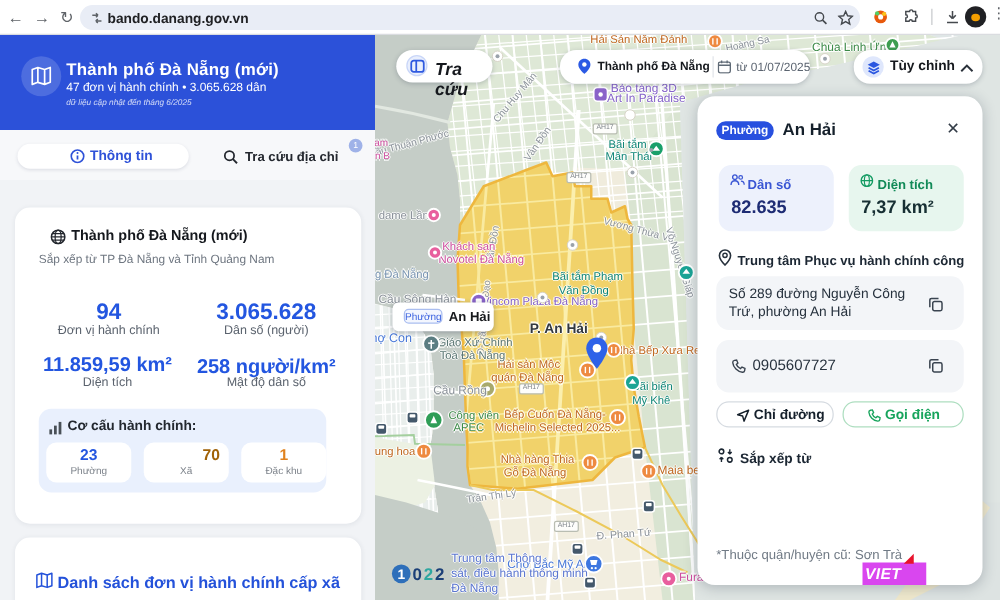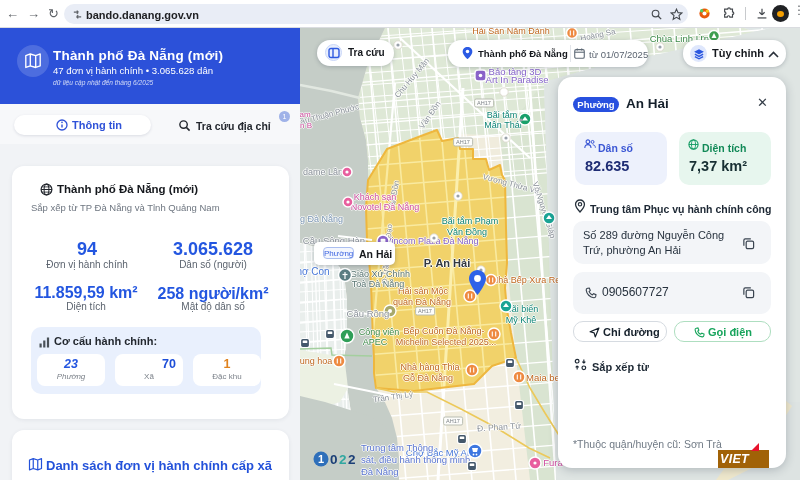--- a/index.html
+++ b/index.html
@@ -57,21 +57,21 @@
 .mte { color:#0e8576; }
 .mgn { color:#3c8a48; }
 .mch { color:#5a7673; }
 .mpu { color:#8563c9; }
 .marea { color:#32383f; }
 .shield { position:absolute; background:#fdfdfb; border:1px solid #b9bdb2; border-radius:2px; font-size:5.5px; color:#7c8288; padding:0 2px; line-height:7px; }
 
 
 .mbtn { position:absolute; background:#fff; border-radius:13px; box-shadow:0 1px 4px rgba(40,50,70,.25); }
 #btn-tracuu { left:17px; top:12px; width:77px; height:26px; }
-#btn-tracuu .t { position:absolute; left:31px; top:7px; font-weight:bold; font-size:10px; color:#15181d; }
+#btn-tracuu .t { position:absolute; left:31px; top:7px; font-weight:bold; font-size:14px; color:#15181d;font-style:italic; }
 #btn-main { left:148px; top:12px; width:200px; height:27px; }
 #btn-main .t1 { position:absolute; left:30px; top:8px; font-weight:bold; font-size:9.5px; color:#15181d; white-space:nowrap; }
 #btn-main .sep { position:absolute; left:122px; top:5px; width:1px; height:17px; background:#e2e5ea; }
 #btn-main .t2 { position:absolute; left:141px; top:8.5px; font-size:9.5px; color:#5b6470; white-space:nowrap; }
 #btn-tuychinh { left:383px; top:12px; width:103px; height:27px; }
 #btn-tuychinh .t { position:absolute; left:29px; top:7px; font-weight:bold; font-size:11px; color:#15181d; }
 
 
 #tooltip { position:absolute; left:14px; top:214px; width:81px; height:23px; background:#fff; border-radius:5px; box-shadow:0 1px 4px rgba(40,50,70,.3); }
 #tooltip .p { position:absolute; left:9px; top:5px; width:31px; height:12px; background:#f3f6fe; border:1px solid #aabef0; border-radius:4px; font-size:8px; color:#3b62e0; text-align:center; line-height:11px; }
@@ -99,21 +99,21 @@
 #gb2 .tx { position:absolute; left:29px; top:13px; font-size:12px; color:#27323e; }
 .pbtn { position:absolute; top:244px; height:21px; border-radius:10px; background:#fff; }
 #pb1 { left:15px; width:94px; border:1px solid #d6dbe1; }
 #pb1 .t { position:absolute; left:29px; top:4px; font-size:11px; font-weight:bold; color:#15202b; }
 #pb2 { left:116px; width:97px; border:1px solid #aedec0; }
 #pb2 .t { position:absolute; left:33px; top:4px; font-size:11px; font-weight:bold; color:#17a45c; }
 #panel .sect2 { position:absolute; left:34px; top:284px; font-size:11px; font-weight:bold; color:#1c2733; }
 #gb3 { top:303px; height:47px; }
 #gb3 .tx { position:absolute; left:10px; top:8px; font-size:11px; color:#2c3744; line-height:15px; width:178px; }
 #panel .note { position:absolute; left:15px; top:361px; font-size:10.5px; color:#707a85; }
-#viet { position:absolute; left:160px; top:373px; width:51px; height:18px; background:#a16207; }
+#viet { position:absolute; left:132px; top:373px; width:51px; height:18px; background:#d946ef; }
 #viet .t { position:absolute; left:2px; top:2px; color:#fff; font-weight:bold; font-size:12.5px; font-style:italic; letter-spacing:.3px; }
 </style>
 </head>
 <body>
 <div id="page">
 
   <div id="chrome">
     <div class="navic" style="left:6px;">←</div>
     <div class="navic" style="left:27px;">→</div>
     <div class="navic" style="left:48px;">↻</div>
@@ -198,26 +198,26 @@
       <div class="statlab" style="left:4px; top:135px;">Diện tích</div>
       <div class="statnum statnum2" style="left:131px; top:118px;">258 người/km²</div>
       <div class="statlab" style="left:131px; top:135px;">Mật độ dân số</div>
       <div id="gbox">
         <svg width="11" height="11" style="position:absolute;left:8px;top:10px;" viewBox="0 0 11 11">
           <rect x="0.5" y="6.5" width="2.2" height="4" fill="#495057"></rect>
           <rect x="4.2" y="3.5" width="2.2" height="7" fill="#495057"></rect>
           <rect x="7.9" y="0.5" width="2.2" height="10" fill="#495057"></rect>
         </svg>
         <div class="h">Cơ cấu hành chính:</div>
-        <div class="gcell" style="left:6px;font-style:italic;">
+        <div class="gcell" style="left:6px;">
             <div class="n" style="color:#2456e0;">23</div>
             <div class="l">Phường</div>
           </div>
         <div class="gcell" style="left:84px;">
-            <div class="n" style="color:#1d4ed8;margin-left:40px;">70</div>
+            <div class="n" style="color:#a16207;margin-left:40px;">70</div>
             <div class="l">Xã</div>
           </div>
         <div class="gcell" style="left:162px;">
             <div class="n" style="color:#e0821d;">1</div>
             <div class="l">Đặc khu</div>
           </div>
       </div>
     </div>
     <div id="card2">
       <svg width="15" height="15" style="position:absolute;left:16px;top:27px;" viewBox="0 0 20 20">

